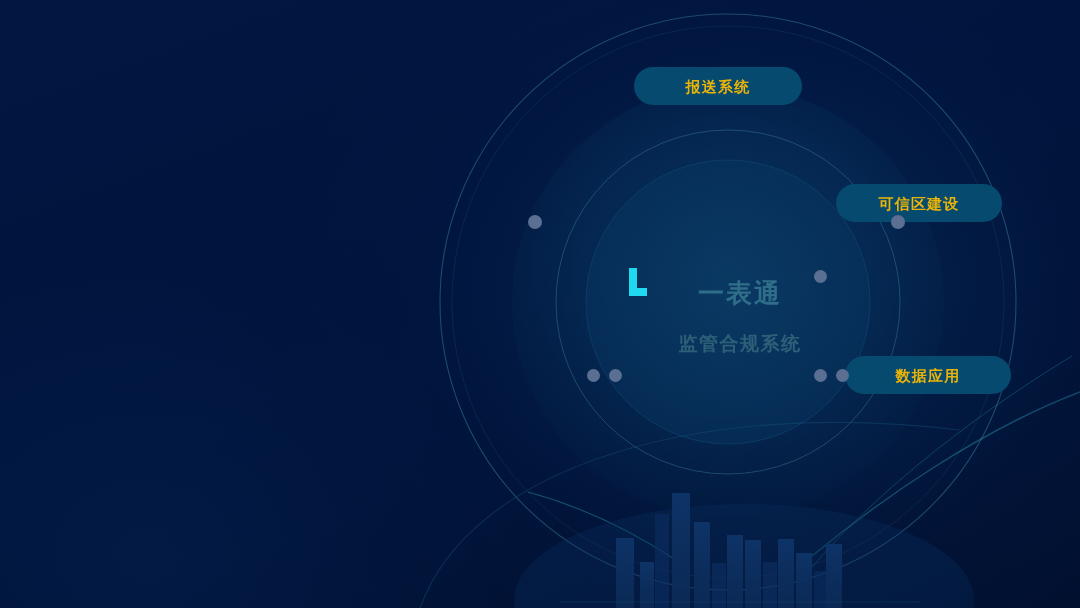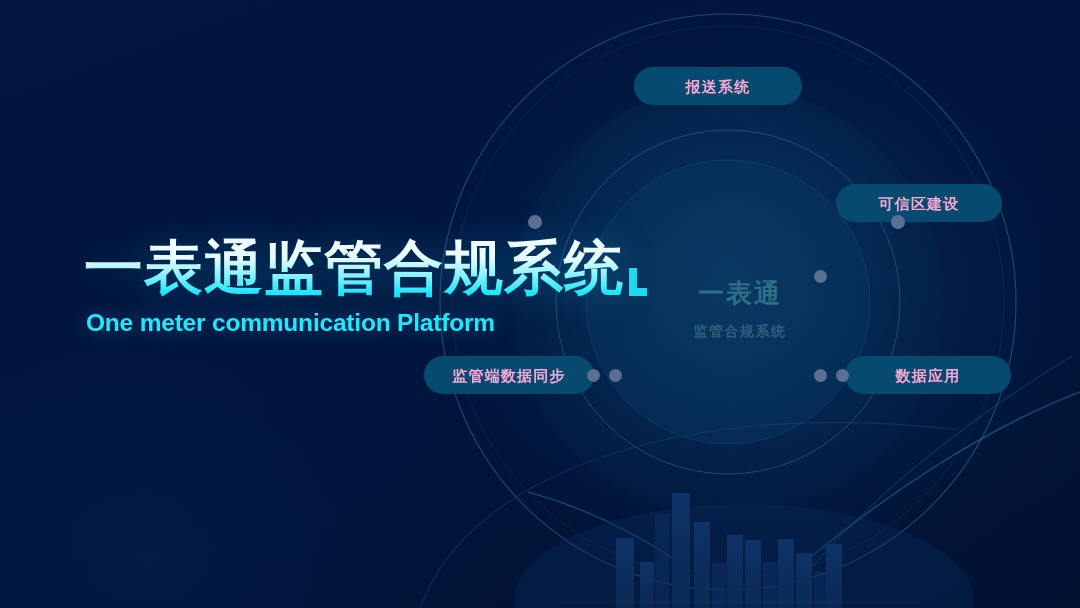--- a/index.html
+++ b/index.html
@@ -88,45 +88,45 @@
   }
   .hub-title {
     font-size: 26px;
     font-weight: bold;
     letter-spacing: 2px;
     color: #2f6e88;
     margin: 0;
     line-height: 1;
   }
   .hub-subtitle {
-    font-size: 14px;
+    font-size: 19px;
     font-weight: bold;
     letter-spacing: 1.5px;
     color: #2d6078;
-    margin: 18px 0 0 0;
+    margin: 28px 0 0 0;
     line-height: 1;
   }
 
   
   .pill {
     position: absolute;
     height: 38px;
     border-radius: 19px;
     background: #064a70;
     display: flex;
     align-items: center;
     justify-content: center;
     box-sizing: border-box;
     padding: 0 20px;
   }
   .pill-label {
     font-size: 15px;
     font-weight: bold;
     letter-spacing: 1.2px;
-    color: #f9a8d4;
+    color: #eab308;
     white-space: nowrap;
     line-height: 1;
   }
 
   .pill-report      { left: 634px; top: 67px;  width: 168px; }
   .pill-quality     { left: 455px; top: 184px; width: 166px; }
   .pill-trusted     { left: 836px; top: 184px; width: 166px; }
   .pill-sync        { left: 424px; top: 356px; width: 170px; }
   .pill-dataapp     { left: 845px; top: 356px; width: 166px; }
 
@@ -205,42 +205,35 @@
         <rect x="814" y="571" width="12" height="37" fill="#0d3065" fill-opacity="0.55"></rect>
         <rect x="826" y="544" width="16" height="64" fill="url(#barGrad)"></rect>
       </g>
 
       <line x1="560" y1="602" x2="920" y2="602" stroke="#1a4d78" stroke-opacity="0.35" stroke-width="1"></line>
 
       <path d="M 633 268 L 633 292 L 647 292" fill="none" stroke="#21e4f8" stroke-width="8" stroke-opacity="0.95"></path>
     </g>
   </svg>
 
-  <div class="headline">
-    <h1 class="headline-main">一表通监管合规系统</h1>
-    <div class="headline-sub">One meter communication Platform</div>
-  </div>
 
   <div class="hub">
     <div class="hub-title">一表通</div>
     <div class="hub-subtitle">监管合规系统</div>
   </div>
 
   <div class="pill pill-report">
     <span class="pill-label">报送系统</span>
   </div>
 
 
   <div class="pill pill-trusted">
     <span class="pill-label">可信区建设</span>
   </div>
 
-  <div class="pill pill-sync">
-    <span class="pill-label">监管端数据同步</span>
-  </div>
 
   <div class="pill pill-dataapp">
     <span class="pill-label">数据应用</span>
   </div>
 
   <div class="dot" style="left:528px; top:215px; width:14px; height:14px;"></div>
   <div class="dot" style="left:891px; top:215px; width:14px; height:14px;"></div>
 
   <div class="dot" style="left:587px; top:369px; width:13px; height:13px;"></div>
   <div class="dot" style="left:609px; top:369px; width:13px; height:13px;"></div>

